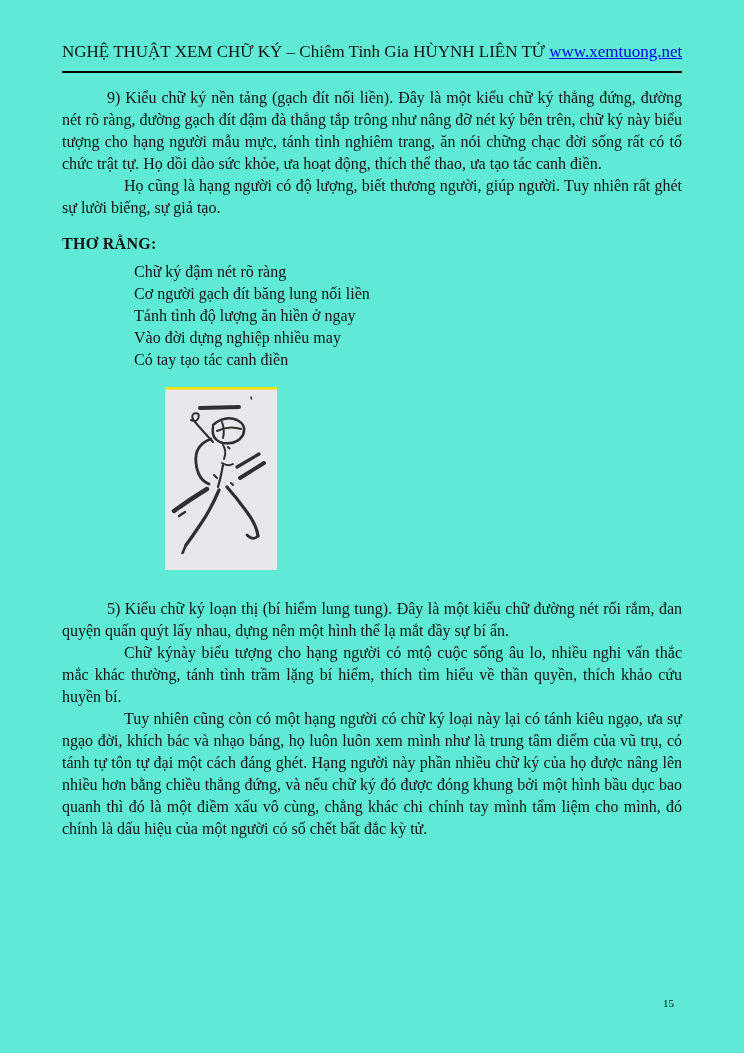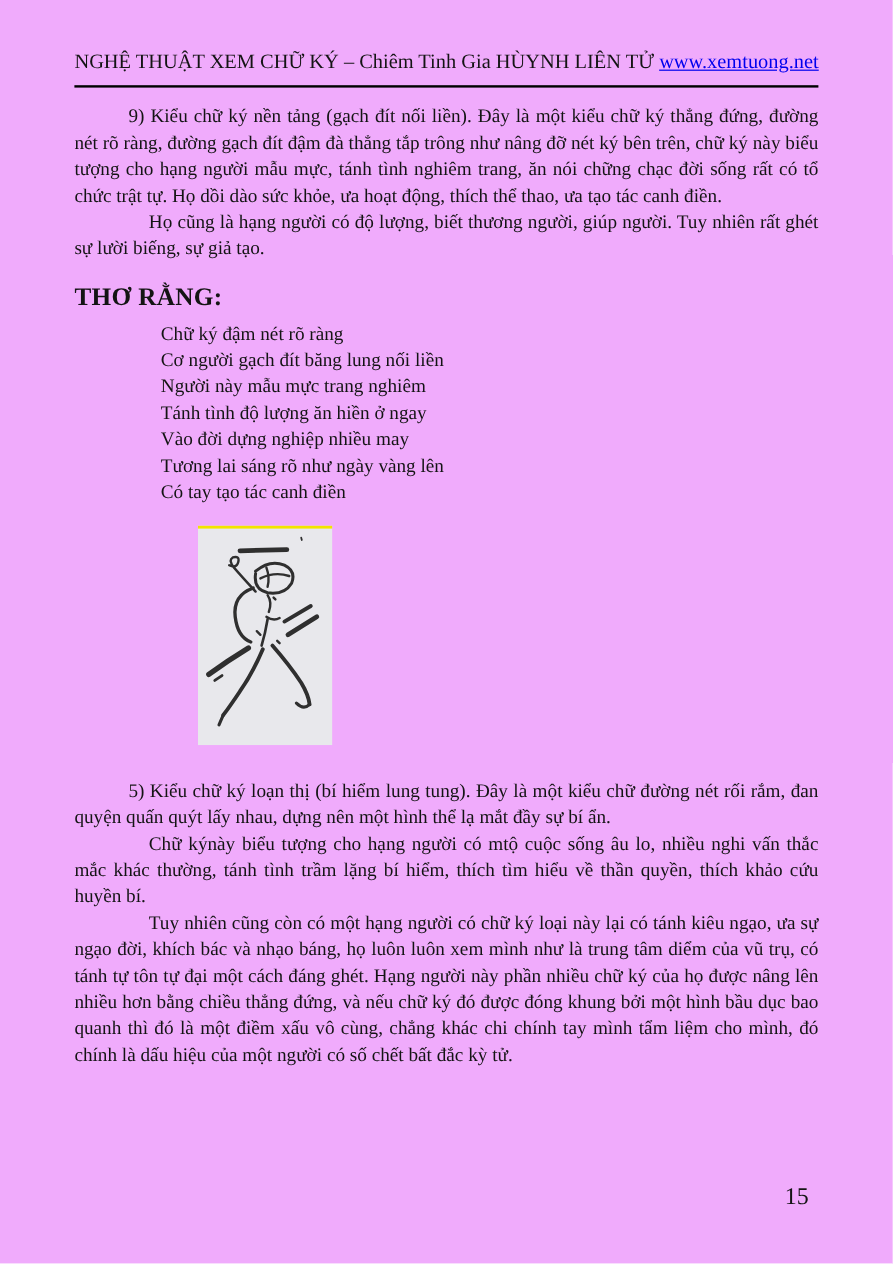--- a/index.html
+++ b/index.html
@@ -2,21 +2,21 @@
 <html><head>
 <meta charset="utf-8">
 <style>
   html, body { margin: 0; padding: 0; background: #ffffff; }
   .page {
     position: relative;
     width: 744px;
     height: 1053px;
     box-sizing: border-box;
     padding: 42px 62px 0 62px;
-    background: #f0abfc;
+    background: #5eead4;
     font-family: "Liberation Serif", "DejaVu Serif", serif;
     font-size: 16px;
     color: #141414;
     overflow: hidden;
   }
   .header-line {
     text-align: center;
     font-size: 17px;
     white-space: nowrap;
     line-height: 20px;
@@ -33,63 +33,61 @@
   }
   p.body-par {
     margin: 0;
     text-align: justify;
     line-height: 22px;
   }
   .indent-sm { text-indent: 45px; }
   .indent-lg { text-indent: 62px; }
   .poem-heading {
     font-weight: bold;
-    font-size: 21px;
+    font-size: 16px;
     margin: 16px 0 8px 0;
     letter-spacing: 0.3px;
   }
   .poem {
     margin-left: 72px;
     line-height: 22px;
   }
   .poem-line { white-space: nowrap; }
   .figure-wrap {
     margin: 16px 0 0 103px;
     width: 112px;
     height: 183px;
   }
   .figure-wrap svg { display: block; }
   .page-number {
     position: absolute;
     right: 70px;
     bottom: 44px;
-    font-size: 20px;
+    font-size: 11px;
   }
 </style>
 </head>
 <body>
 
 <div class="page">
 
   <div class="header-line"><span>NGHỆ THUẬT XEM CHỮ KÝ – Chiêm Tinh Gia HÙYNH LIÊN TỬ </span><span class="header-link">www.xemtuong.net</span></div>
 
   <hr class="rule">
 
   <p class="body-par indent-sm">9) Kiểu chữ ký nền tảng (gạch đít nối liền). Đây là một kiểu chữ ký thẳng đứng, đường nét rõ ràng, đường gạch đít đậm đà thẳng tắp trông như nâng đỡ nét ký bên trên, chữ ký này biểu tượng cho hạng người mẫu mực, tánh tình nghiêm trang, ăn nói chững chạc đời sống rất có tổ chức trật tự. Họ dồi dào sức khỏe, ưa hoạt động, thích thể thao, ưa tạo tác canh điền.</p>
   <p class="body-par indent-lg">Họ cũng là hạng người có độ lượng, biết thương người, giúp người. Tuy nhiên rất ghét sự lười biếng, sự giả tạo.</p>
 
   <div class="poem-heading">THƠ RẰNG:</div>
 
   <div class="poem">
     <div class="poem-line">Chữ ký đậm nét rõ ràng</div>
     <div class="poem-line">Cơ người gạch đít băng lung nối liền</div>
-    <div class="poem-line">Người này mẫu mực trang nghiêm</div>
     <div class="poem-line">Tánh tình độ lượng ăn hiền ở ngay</div>
     <div class="poem-line">Vào đời dựng nghiệp nhiều may</div>
-    <div class="poem-line">Tương lai sáng rõ như  ngày vàng lên</div>
     <div class="poem-line">Có tay tạo tác canh điền</div>
   </div>
 
   <div class="figure-wrap">
     <svg width="112" height="183" viewBox="0 0 112 183" xmlns="http://www.w3.org/2000/svg">
       <rect x="0" y="0" width="112" height="183" fill="#e8e8ec"></rect>
       <rect x="0" y="0" width="112" height="2.5" fill="#f2e400"></rect>
       <g fill="none" stroke="#2f2f2f" stroke-linecap="round">
 
         <path d="M35 21 L74 20" stroke-width="4"></path>

